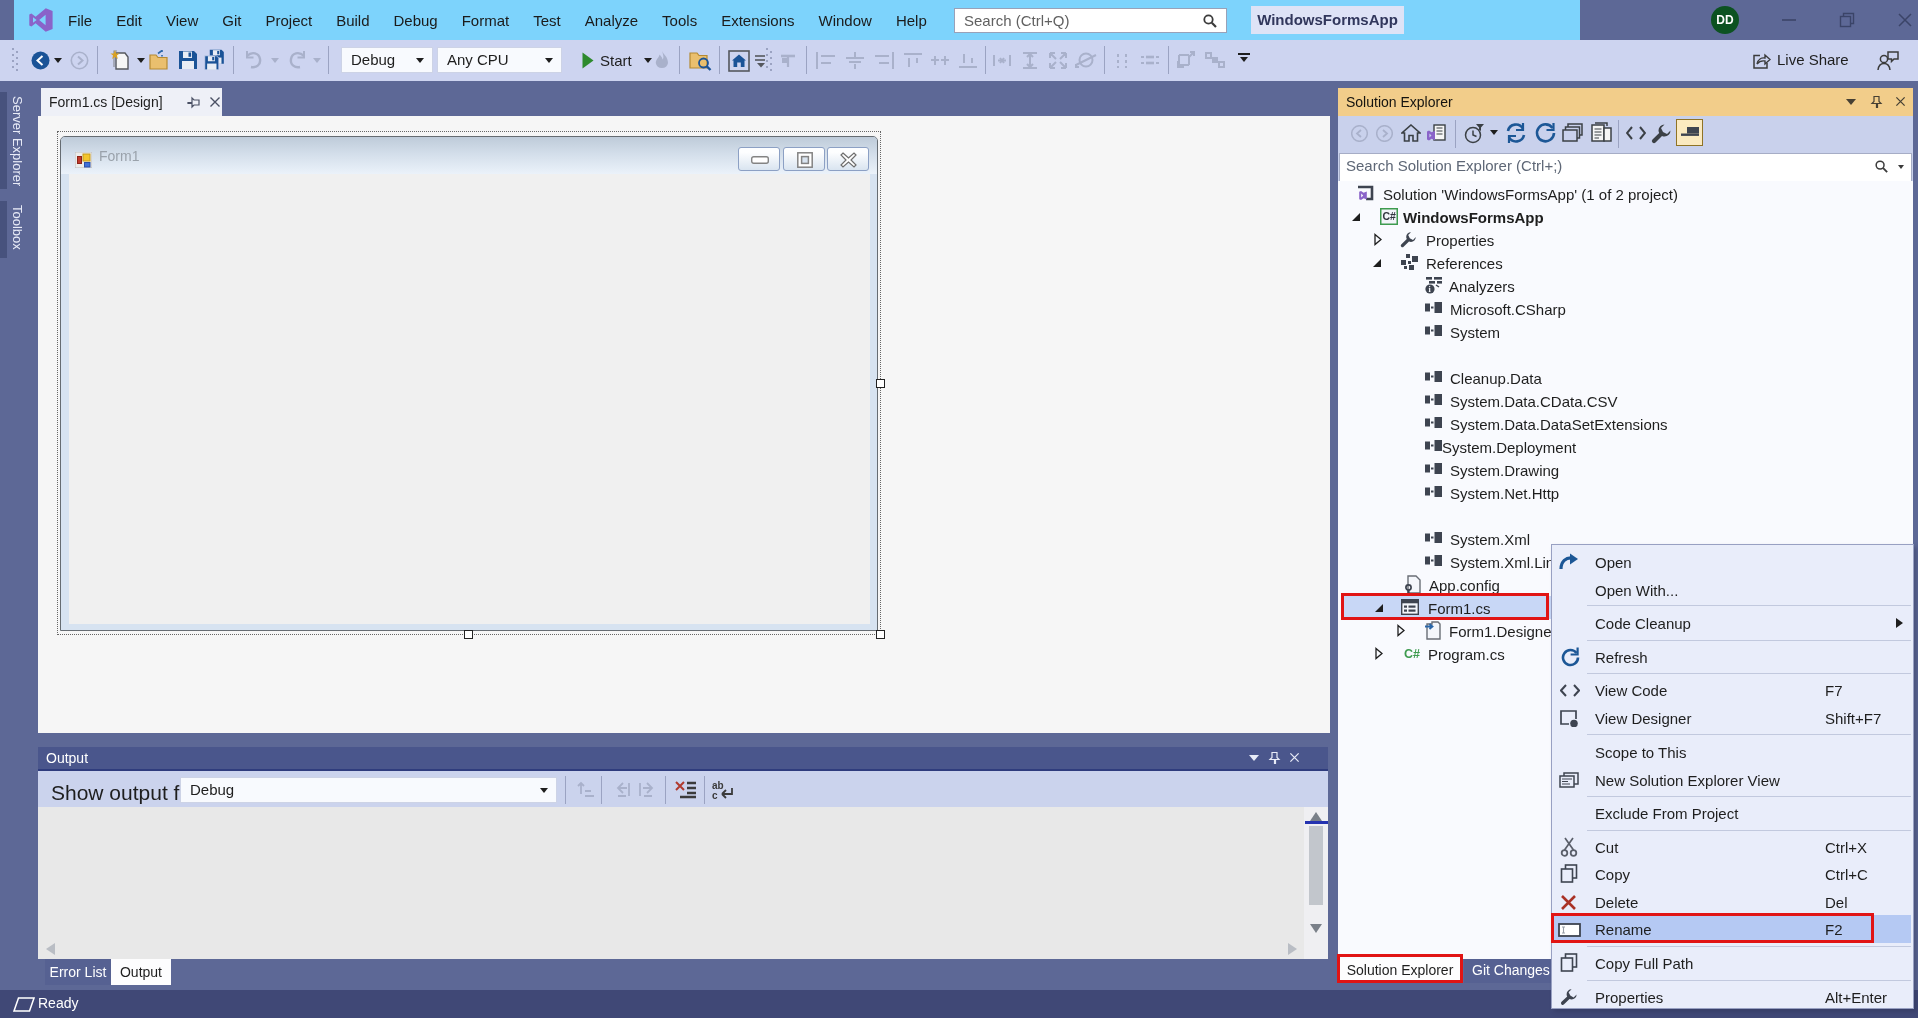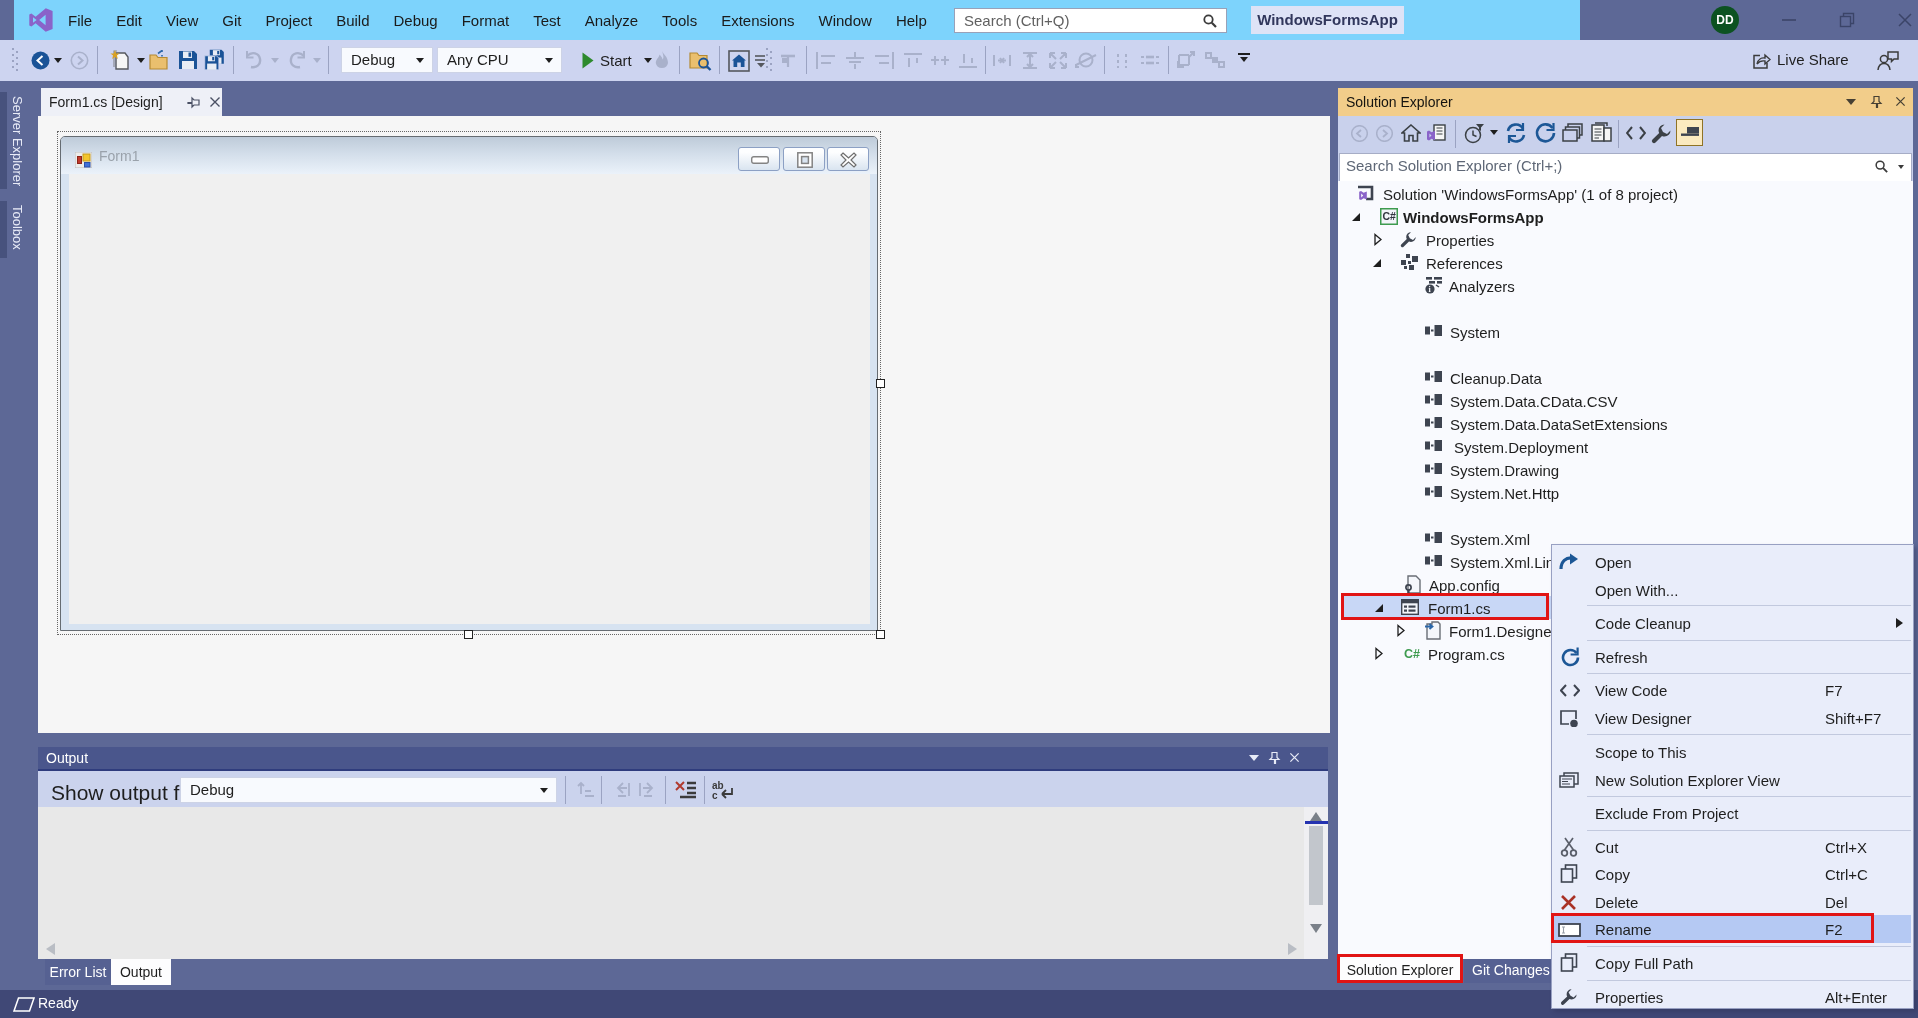--- a/index.html
+++ b/index.html
@@ -466,21 +466,21 @@
       </svg>
     <div class="abs" style="right:7px;top:11px;border:3.5px solid transparent;border-top:4.5px solid #3b3b3b"></div>
   </div>
 </div>
 <div class="abs" id="setree">
   <div class="trow" style="top:1px">
       <svg class="abs" style="left:18px;top:3px" width="18" height="16" viewBox="0 0 18 16">
         <path d="M2 2 L16 2 L16 14 L10 14" fill="none" stroke="#3E4450" stroke-width="2.6"></path>
         <path d="M10.8 6.5 L10.8 14.5 L7.6 13.2 L5 15 L3.2 14.2 L3.2 6.8 L5 6 L7.6 7.8 Z M5.2 8.6 L5.2 12.4 L7.2 10.5 Z" fill="#8A63C9"></path>
       </svg>
-      <div class="lbl" style="left:45px">Solution 'WindowsFormsApp' (1 of 8 project)</div>
+      <div class="lbl" style="left:45px">Solution 'WindowsFormsApp' (1 of 2 project)</div>
     </div>
   <div class="trow" style="top:24px">
       <svg class="abs" style="left:13px;top:7px" width="10" height="10" viewBox="0 0 10 10">
         <path d="M9 1 L9 9 L1 9 Z" fill="#1E1E1E"></path>
       </svg>
       <svg class="abs" style="left:42px;top:3px" width="18" height="17" viewBox="0 0 18 17">
         <rect x="0.75" y="0.75" width="16.5" height="15.5" fill="#F2F4F9" stroke="#3E9B4F" stroke-width="1.5"></rect>
         <text x="2.4" y="12.2" font-size="10.5" font-weight="bold" fill="#30343E" font-family="Liberation Sans">C#</text>
       </svg>
       <div class="lbl" style="left:65px;font-weight:bold">WindowsFormsApp</div>
@@ -517,20 +517,30 @@
           <rect x="9" y="0" width="8" height="2.6"></rect>
           <rect x="4" y="4" width="6" height="2.6"></rect>
           <rect x="12" y="4" width="5" height="2.6"></rect>
         </g>
         <circle cx="5" cy="12" r="4.6" fill="#3E4450"></circle>
         <text x="3.6" y="15.4" font-size="8" font-weight="bold" fill="#F9FAFE" font-family="Liberation Serif">i</text>
         <path d="M11 8 L14 10" stroke="#3E4450" stroke-width="1.5"></path>
       </svg>
       <div class="lbl" style="left:111px">Analyzers</div>
     </div>
+  <div class="trow" style="top:116px">
+      <svg class="abs" style="left:87px;top:5px" width="17" height="11" viewBox="0 0 17 11">
+        <g fill="#3E4450">
+          <rect x="0" y="1.5" width="5" height="8"></rect>
+          <rect x="6" y="4.5" width="2.5" height="2"></rect>
+          <rect x="9.5" y="0" width="7.5" height="11"></rect>
+        </g>
+      </svg>
+      <div class="lbl" style="left:112px">Microsoft.CSharp</div>
+    </div>
   <div class="trow" style="top:139px">
       <svg class="abs" style="left:87px;top:5px" width="17" height="11" viewBox="0 0 17 11">
         <g fill="#3E4450">
           <rect x="0" y="1.5" width="5" height="8"></rect>
           <rect x="6" y="4.5" width="2.5" height="2"></rect>
           <rect x="9.5" y="0" width="7.5" height="11"></rect>
         </g>
       </svg>
       <div class="lbl" style="left:112px">System</div>
     </div>
@@ -565,21 +575,21 @@
       <div class="lbl" style="left:112px">System.Data.DataSetExtensions</div>
     </div>
   <div class="trow" style="top:254px">
       <svg class="abs" style="left:87px;top:5px" width="17" height="11" viewBox="0 0 17 11">
         <g fill="#3E4450">
           <rect x="0" y="1.5" width="5" height="8"></rect>
           <rect x="6" y="4.5" width="2.5" height="2"></rect>
           <rect x="9.5" y="0" width="7.5" height="11"></rect>
         </g>
       </svg>
-      <div class="lbl" style="left:116px">System.Deployment</div>
+      <div class="lbl" style="left:104px">System.Deployment</div>
     </div>
   <div class="trow" style="top:277px">
       <svg class="abs" style="left:87px;top:5px" width="17" height="11" viewBox="0 0 17 11">
         <g fill="#3E4450">
           <rect x="0" y="1.5" width="5" height="8"></rect>
           <rect x="6" y="4.5" width="2.5" height="2"></rect>
           <rect x="9.5" y="0" width="7.5" height="11"></rect>
         </g>
       </svg>
       <div class="lbl" style="left:112px">System.Drawing</div>

